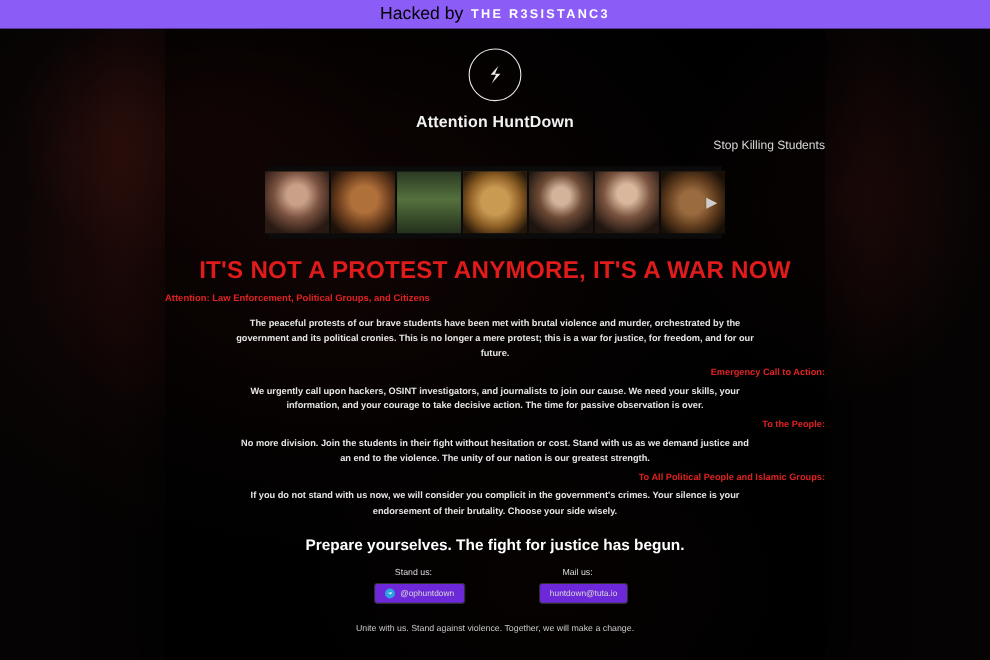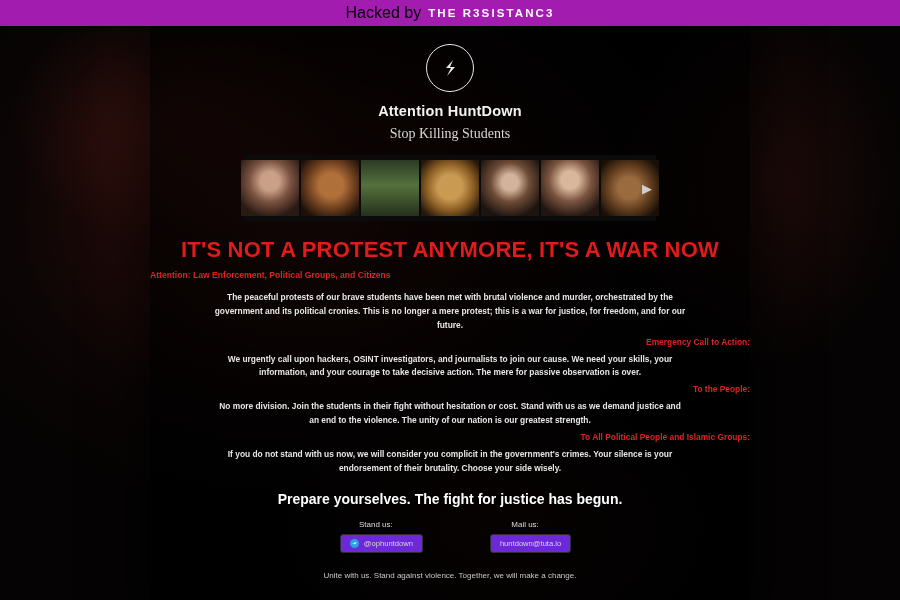--- a/index.html
+++ b/index.html
@@ -37,21 +37,21 @@
       radial-gradient(ellipse 240px 180px at 20% 20%, rgba(120,40,30,0.35), rgba(0,0,0,0) 70%),
       radial-gradient(ellipse 200px 260px at 85% 30%, rgba(90,30,25,0.30), rgba(0,0,0,0) 72%),
       radial-gradient(ellipse 300px 200px at 55% 88%, rgba(60,20,18,0.35), rgba(0,0,0,0) 75%);
   }
 
   
   .topbar {
     position: absolute;
     top: 0; left: 0; right: 0;
     height: 26px;
-    background: #a21caf;
+    background: #8b5cf6;
     display: flex;
     align-items: center;
     justify-content: center;
     gap: 7px;
     z-index: 5;
   }
   .topbar .brand {
     color: #ffffff;
     font-size: 11.5px;
     font-weight: bold;
@@ -92,25 +92,24 @@
 
   .title {
     text-align: center;
     color: #f2f2f2;
     font-size: 14.5px;
     font-weight: bold;
     margin-top: 11px;
     letter-spacing: 0.2px;
   }
   .subtitle {
-    text-align: center;
+    text-align: right;
     color: #d8d8d8;
-    font-size: 14px;
+    font-size: 11px;
     margin-top: 7px;
-    font-family: Liberation Serif, serif;
   }
 
   
   .carousel {
     position: relative;
     margin: 13px auto 0;
     width: 384px;
     height: 66px;
     background: #0b0b0b;
     display: flex;
@@ -300,21 +299,21 @@
         <div class="thumb t7"></div>
         <span class="car-arrow right">▶</span>
       </div>
 
       <div class="headline">IT'S NOT A PROTEST ANYMORE, IT'S A WAR NOW</div>
       <div class="attention">Attention: Law Enforcement, Political Groups, and Citizens</div>
 
       <div class="body-block">The peaceful protests of our brave students have been met with brutal violence and murder, orchestrated by the government and its political cronies. This is no longer a mere protest; this is a war for justice, for freedom, and for our future.</div>
 
       <div class="sec-head">Emergency Call to Action:</div>
-      <div class="sec-body">We urgently call upon hackers, OSINT investigators, and journalists to join our cause. We need your skills, your information, and your courage to take decisive action. The mere for passive observation is over.</div>
+      <div class="sec-body">We urgently call upon hackers, OSINT investigators, and journalists to join our cause. We need your skills, your information, and your courage to take decisive action. The time for passive observation is over.</div>
 
       <div class="sec-head">To the People:</div>
       <div class="sec-body">No more division. Join the students in their fight without hesitation or cost. Stand with us as we demand justice and an end to the violence. The unity of our nation is our greatest strength.</div>
 
       <div class="sec-head">To All Political People and Islamic Groups:</div>
       <div class="sec-body">If you do not stand with us now, we will consider you complicit in the government's crimes. Your silence is your endorsement of their brutality. Choose your side wisely.</div>
 
       <div class="prepare">Prepare yourselves. The fight for justice has begun.</div>
 
       <div class="contacts">

